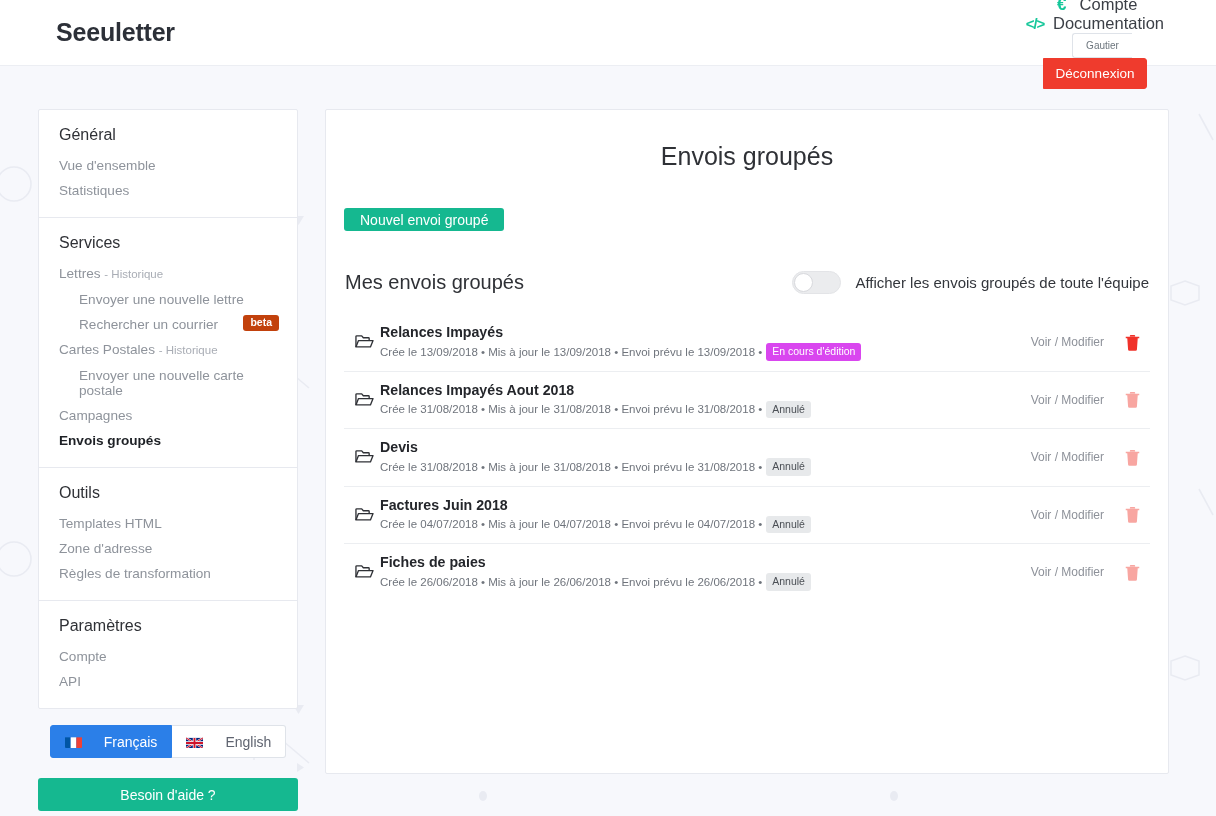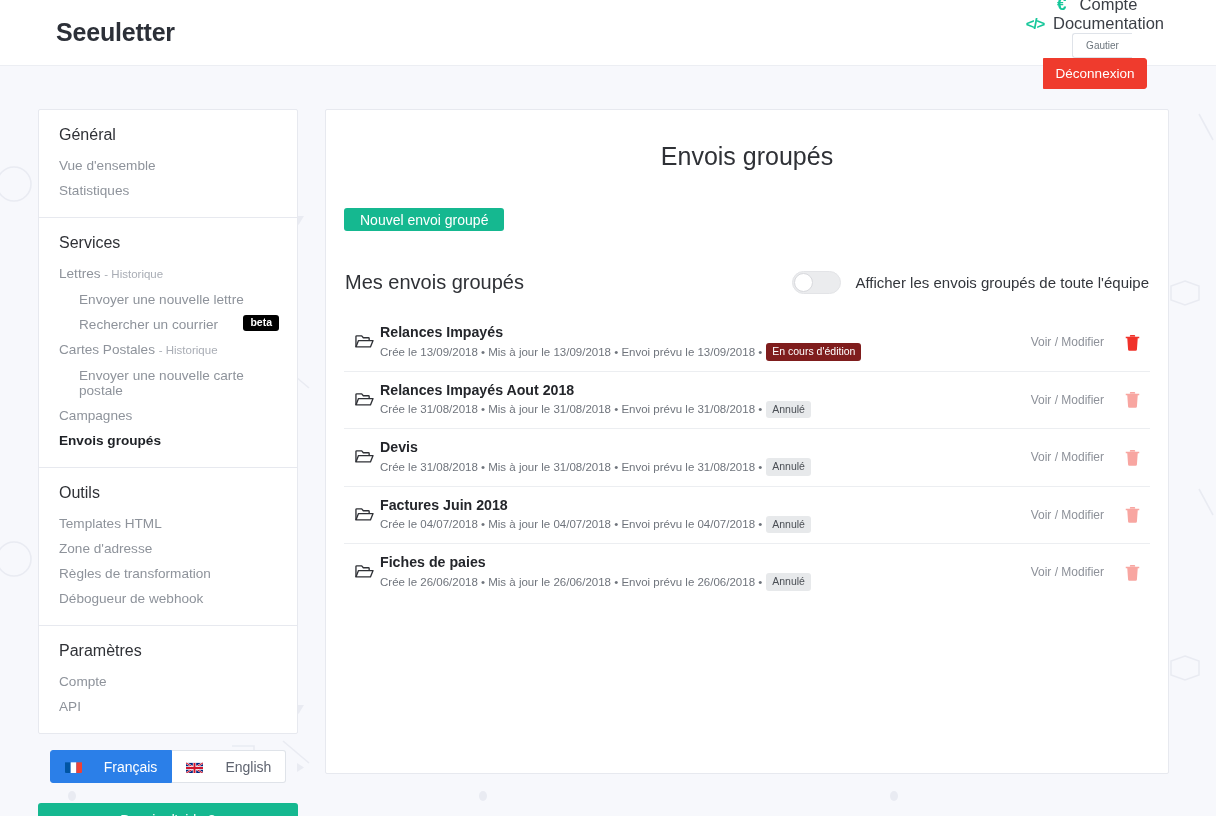--- a/index.html
+++ b/index.html
@@ -138,21 +138,21 @@
   .side-link.sub { padding-left: 40px; }
   .side-link.active { color: #1d2025; font-weight: bold; }
   .side-link .hist {
     font-size: 11.5px;
     color: #a9adb5;
   }
   .badge-beta {
     position: absolute;
     right: 18px;
     top: 3px;
-    background: #000000;
+    background: #c2410c;
     color: #fff;
     font-size: 10.5px;
     font-weight: bold;
     padding: 2px 7px 3px;
     border-radius: 3px;
     line-height: 1;
   }
 
   .lang-row {
     display: flex;
@@ -298,21 +298,21 @@
     gap: 0;
   }
   .status {
     display: inline-block;
     font-size: 10.5px;
     padding: 3px 6px 4px;
     border-radius: 3px;
     line-height: 1;
     margin-left: 4px;
   }
-  .status.edit   { background: #7f1d1d; color: #ffffff; }
+  .status.edit   { background: #d946ef; color: #ffffff; }
   .status.cancel { background: #e7e9eb; color: #4b4f55; }
   .grow-actions {
     display: flex;
     align-items: center;
     gap: 20px;
     flex: 0 0 auto;
     padding-left: 12px;
   }
   .link-edit {
     font-size: 12px;
@@ -475,21 +475,20 @@
         <div class="side-link sub">Envoyer une nouvelle carte postale</div>
         <div class="side-link">Campagnes</div>
         <div class="side-link active">Envois groupés</div>
       </div>
 
       <div class="side-group">
         <div class="side-title">Outils</div>
         <div class="side-link">Templates HTML</div>
         <div class="side-link">Zone d'adresse</div>
         <div class="side-link">Règles de transformation</div>
-        <div class="side-link">Débogueur de webhook</div>
       </div>
 
       <div class="side-group">
         <div class="side-title">Paramètres</div>
         <div class="side-link">Compte</div>
         <div class="side-link">API</div>
       </div>
     </div>
 
     <div class="lang-row">

